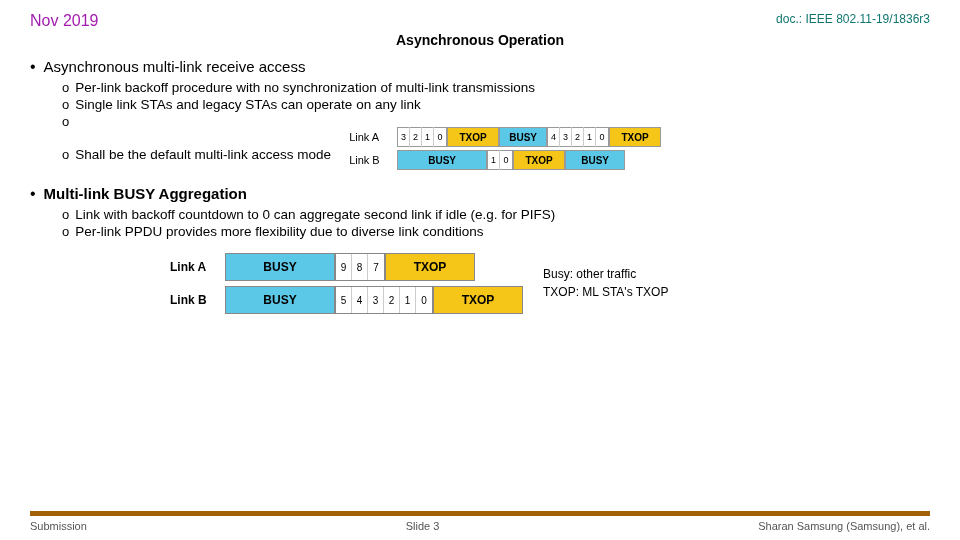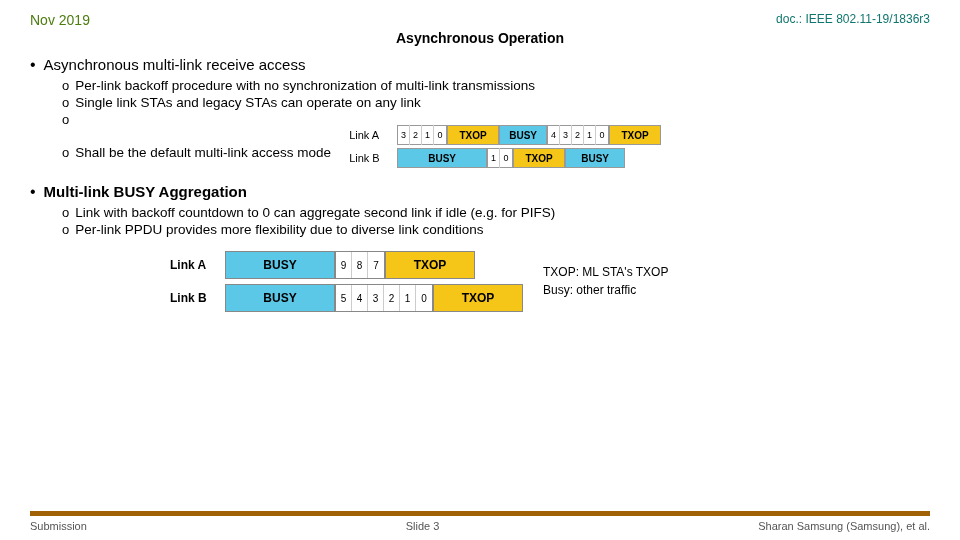--- a/index.html
+++ b/index.html
@@ -23,22 +23,22 @@
       display: flex;
       justify-content: space-between;
       align-items: flex-start;
       margin-bottom: 2px;
     }
     .doc-ref {
       font-size: 12px;
       color: #0f766e;
     }
     .nov-date {
-      font-size: 14px;
-      color: #4d7c0f;
+      font-size: 16px;
+      color: #a21caf;
     }
     .slide-title {
       text-align: center;
       font-size: 14px;
       font-weight: bold;
       margin-bottom: 10px;
     }
     .bullet-section {
       margin-bottom: 8px;
     }
@@ -320,22 +320,22 @@
           <div class="bottom-num-cell">4</div>
           <div class="bottom-num-cell">3</div>
           <div class="bottom-num-cell">2</div>
           <div class="bottom-num-cell">1</div>
           <div class="bottom-num-cell">0</div>
         </div>
         <div class="bottom-box bottom-txop">TXOP</div>
       </div>
     </div>
     <div class="txop-note">
+      <div>Busy: other traffic</div>
       <div>TXOP: ML STA's TXOP</div>
-      <div>Busy: other traffic</div>
     </div>
   </div>
 
   <div class="footer">
     <span>Submission</span>
     <span>Slide 3</span>
     <span>Sharan Samsung (Samsung), et al.</span>
   </div>
 </div>
 

